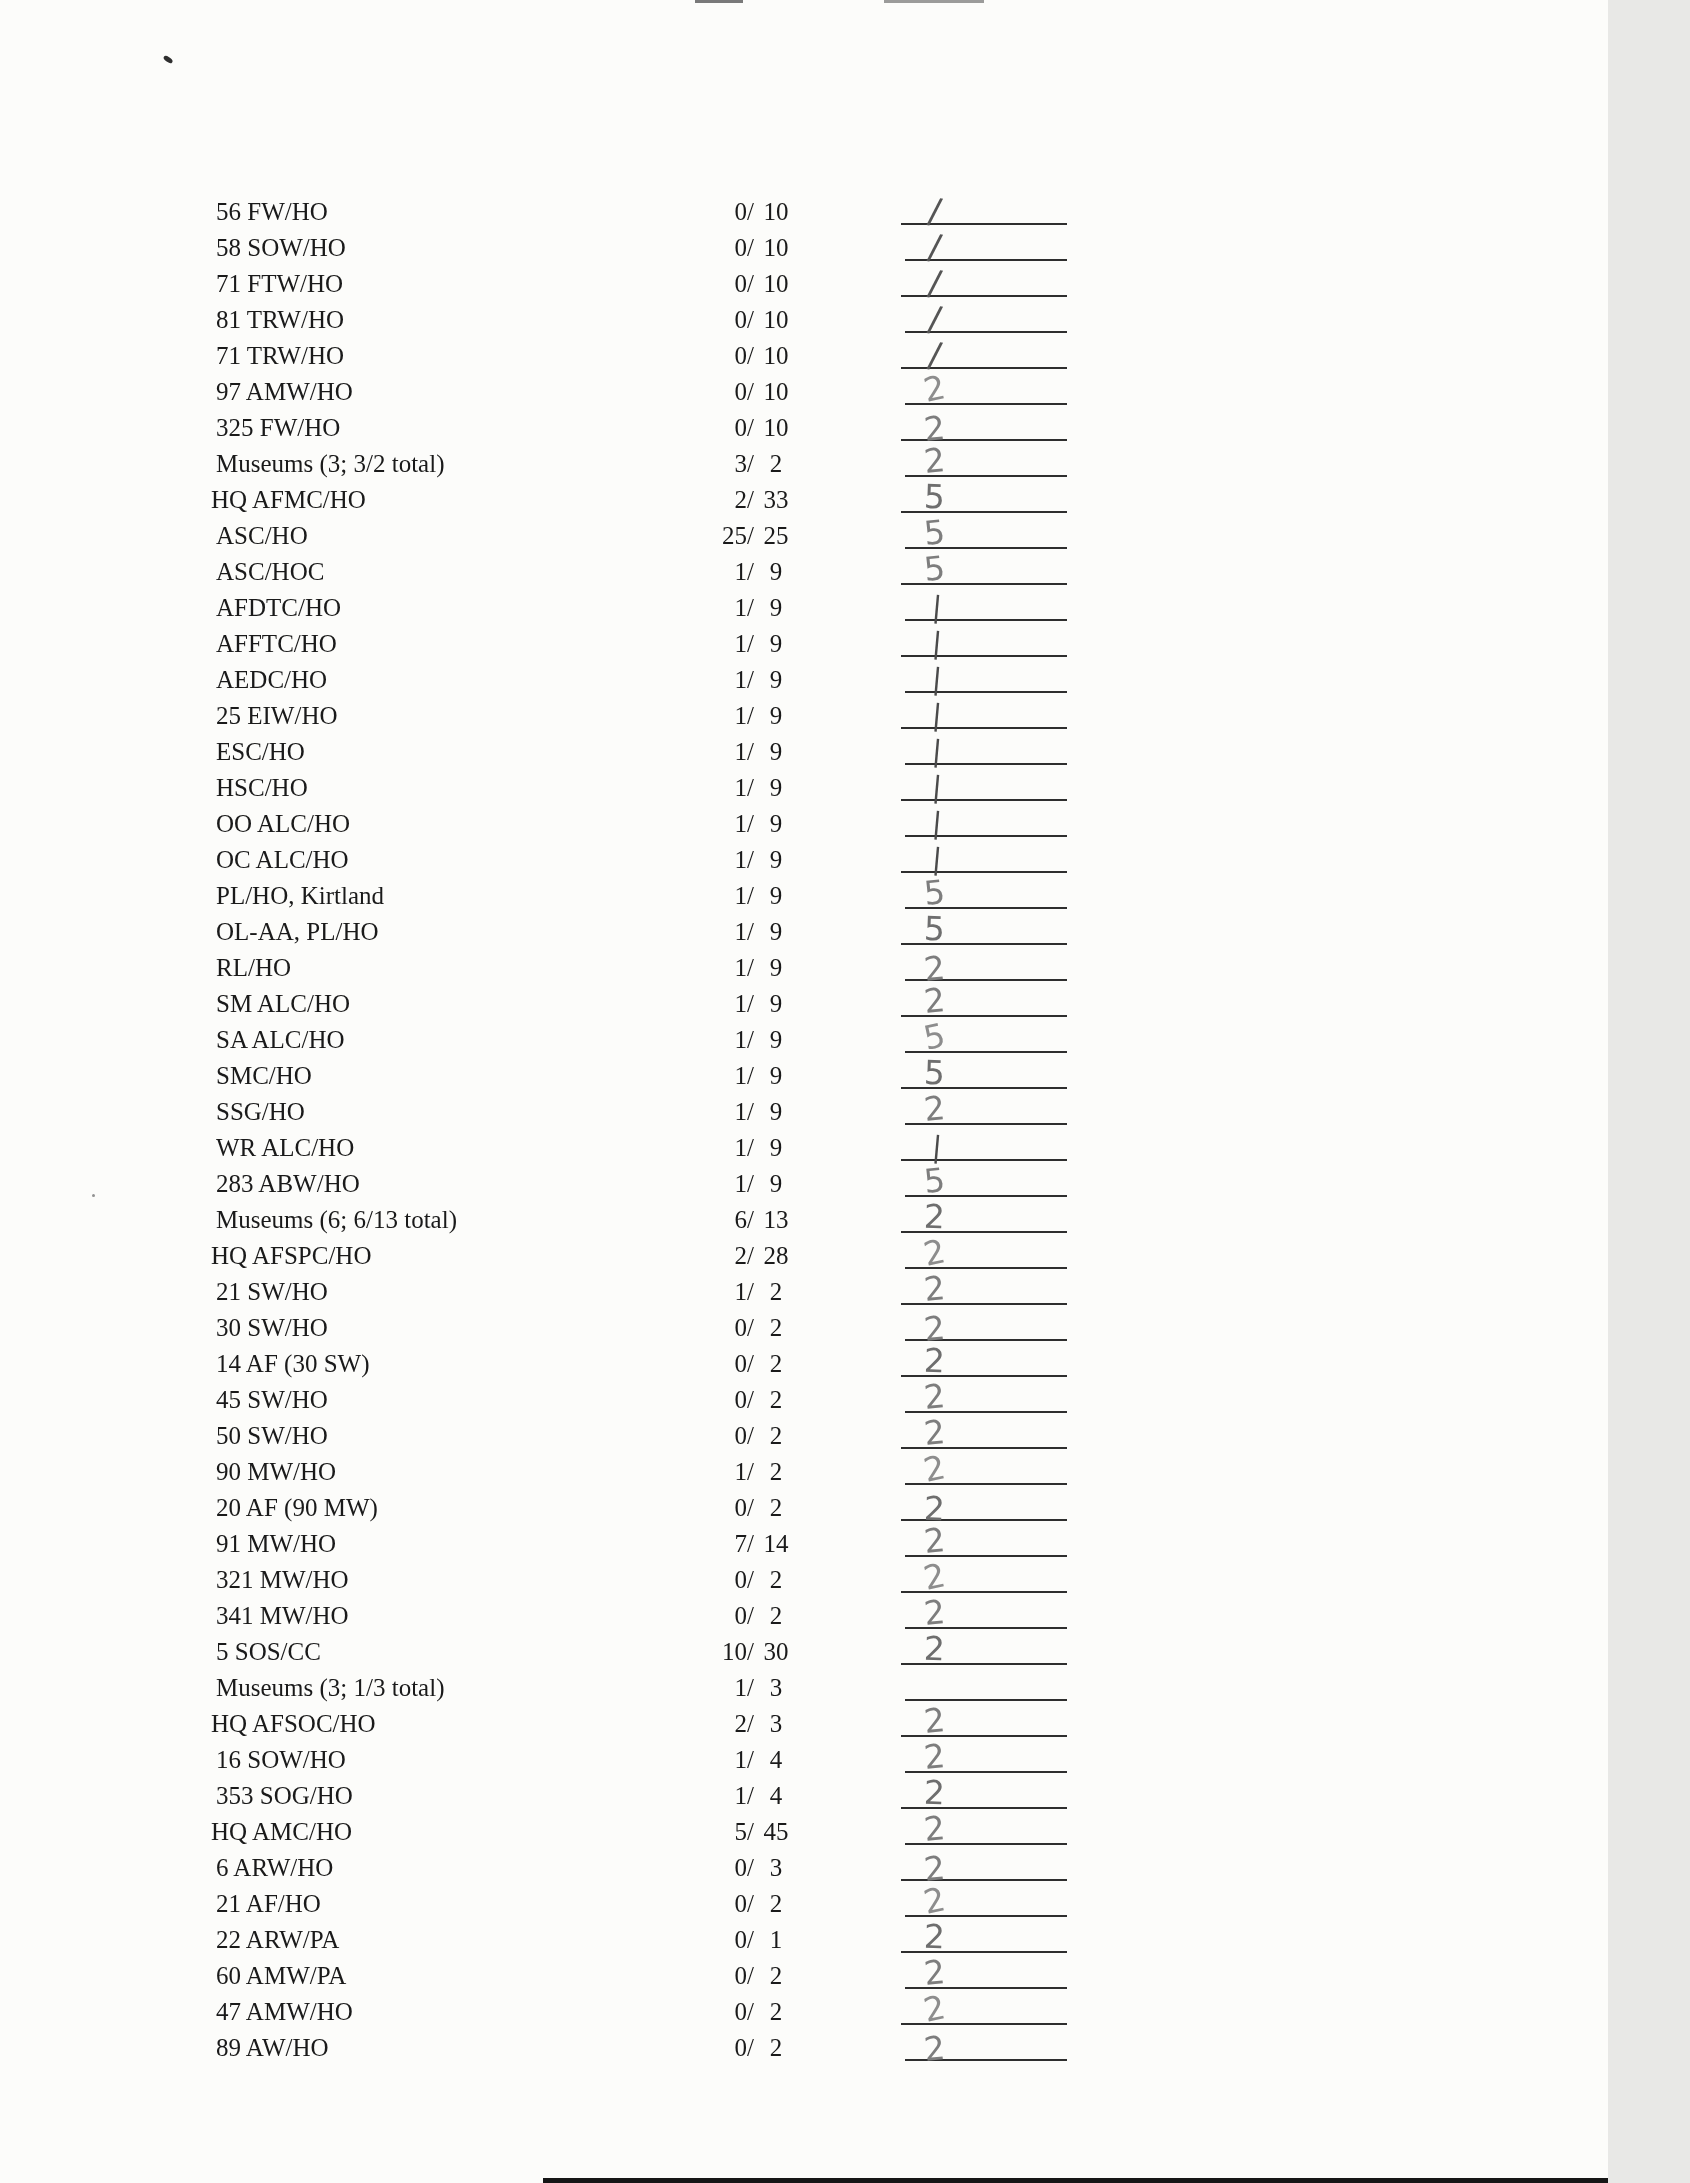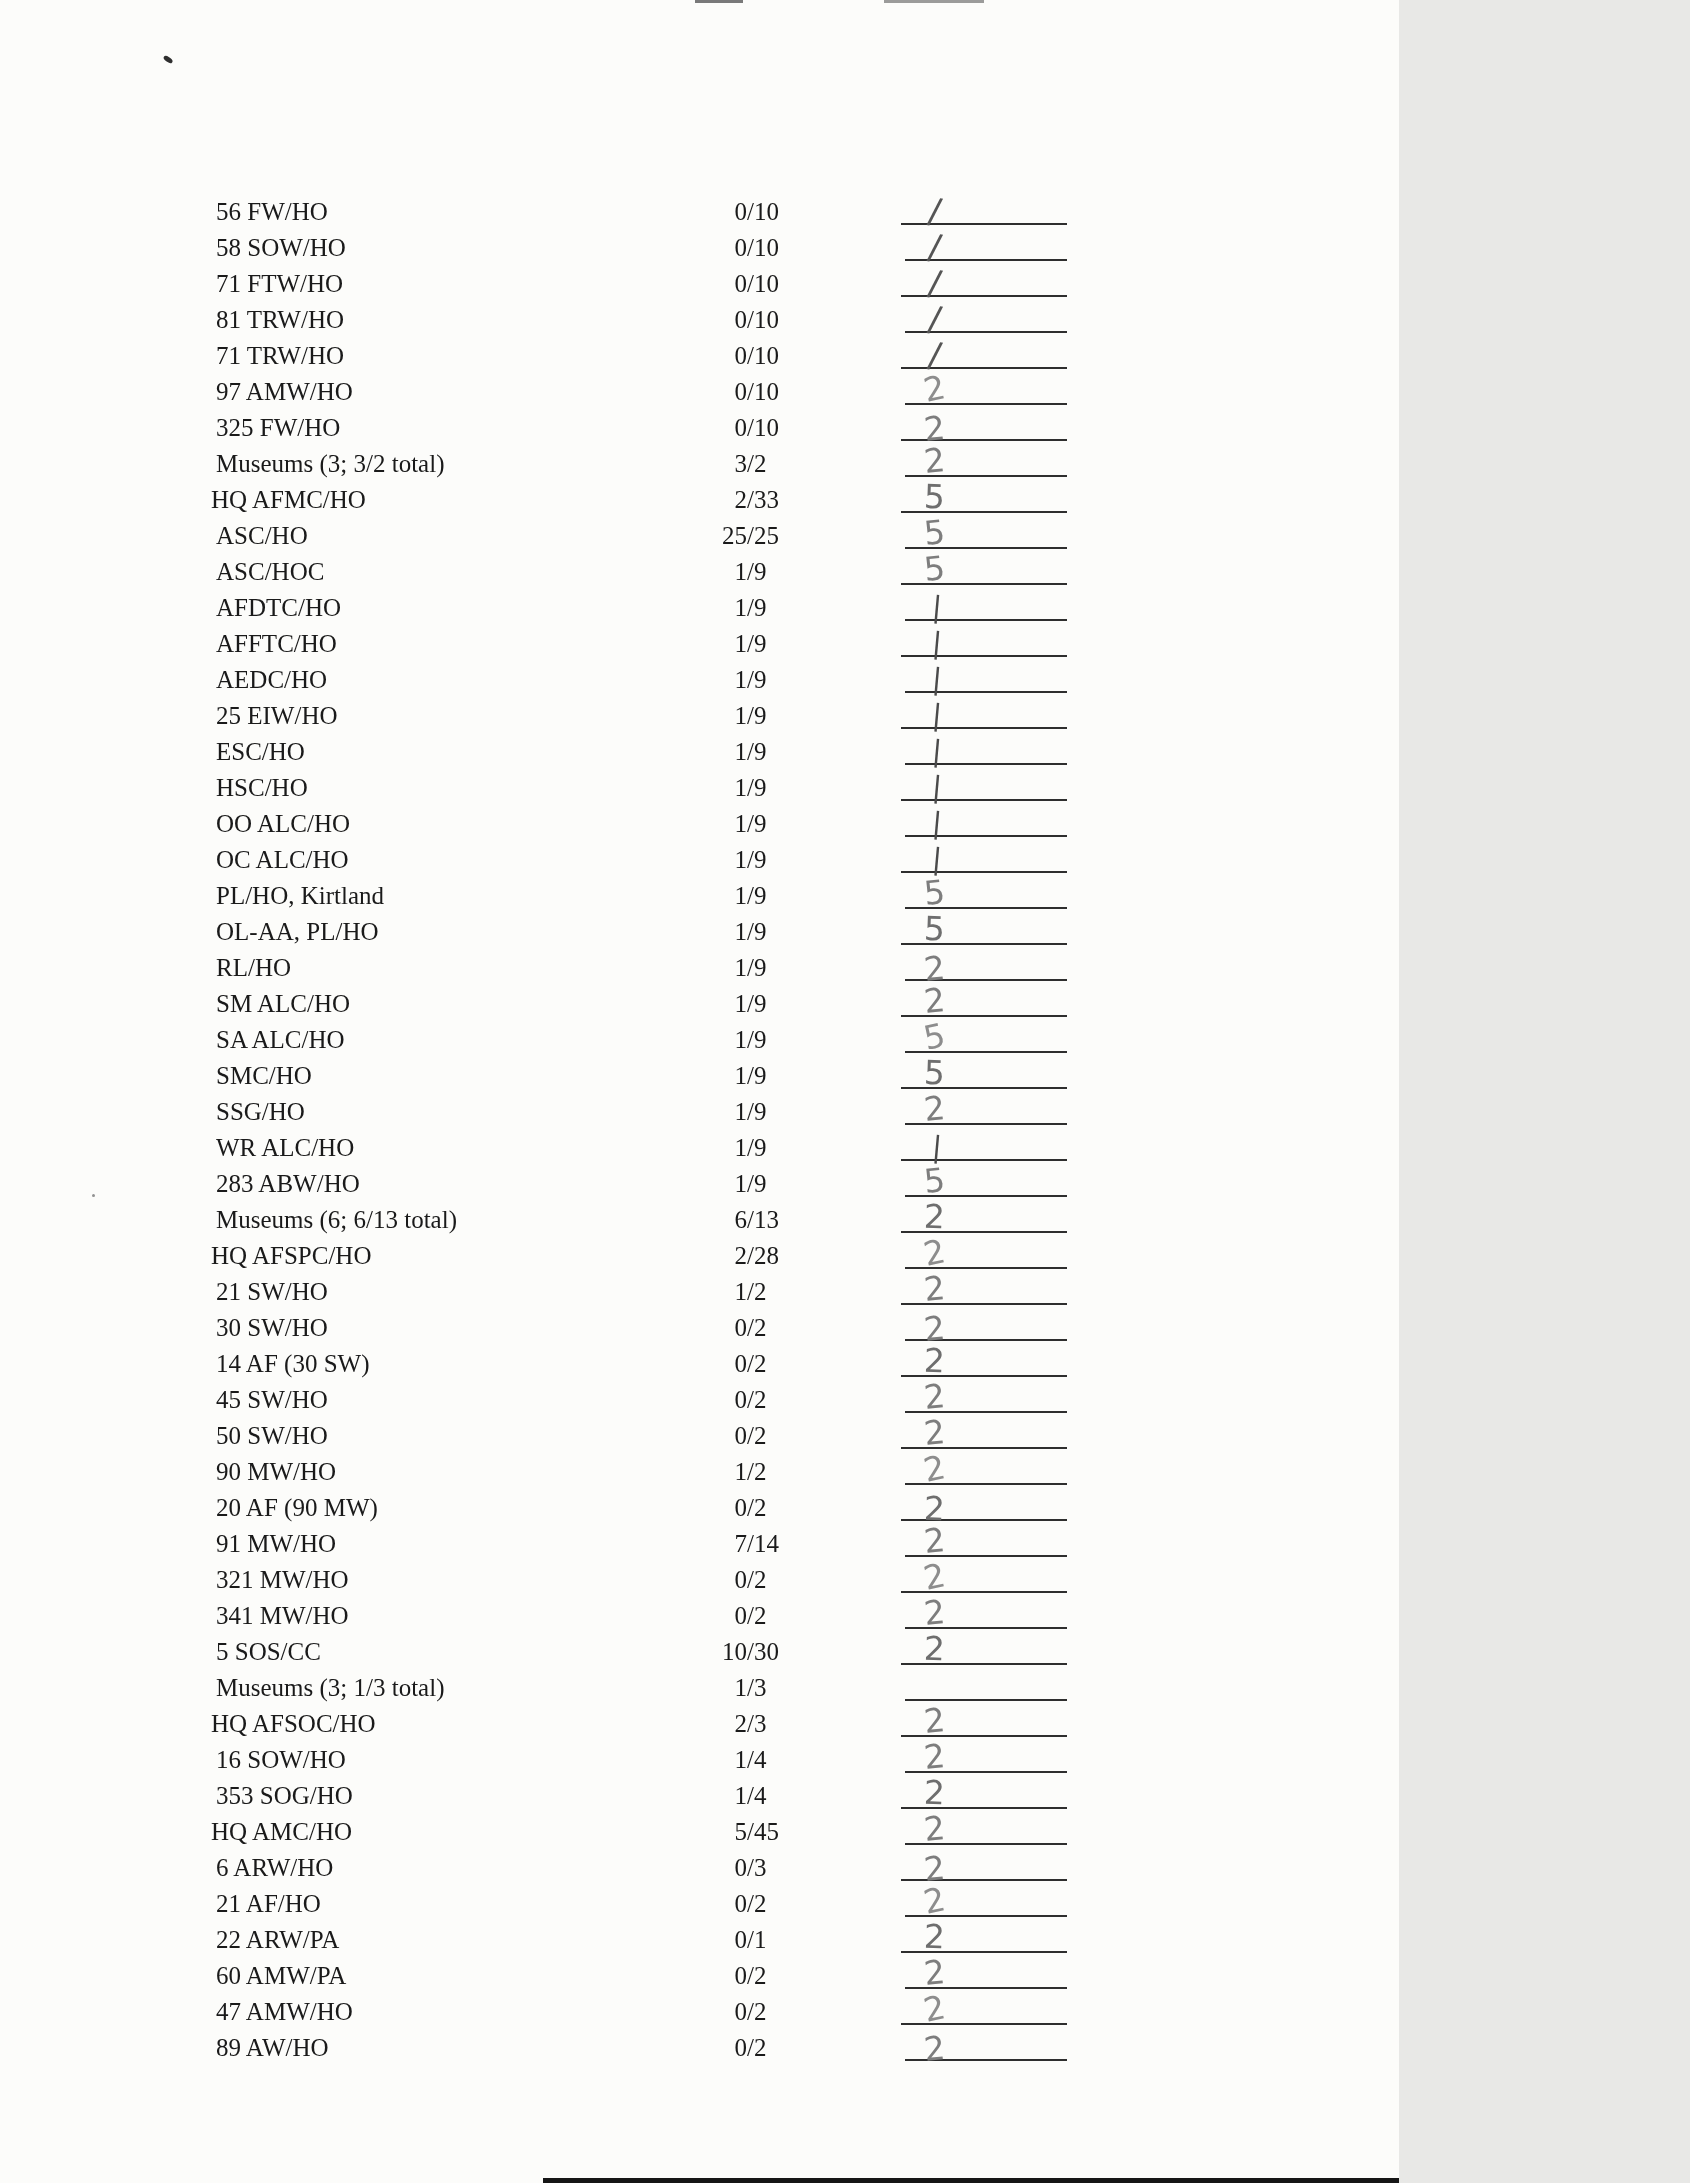--- a/index.html
+++ b/index.html
@@ -1,36 +1,36 @@
 <!DOCTYPE html>
 <html style="font-size:10.6px"><head>
 <meta charset="utf-8">
 <style>
   html,body { margin:0; padding:0; background:#e8e8e6; }
   .page {
     position:relative;
-    width:1399px; height:2183px;
+    width:1608px; height:2183px;
     background:#fcfcfa;
     font-family:"Liberation Serif", serif;
     color:#1a1a1a;
     overflow:hidden;
   }
   .list { position:absolute; top:194px; left:0; width:100%; }
   .row { position:relative; height:36px; line-height:36px; }
   .label {
     position:absolute; left:216px;
     font-size:25px; white-space:pre;
   }
   .row.hq .label { left:211px; }
   .frac {
     position:absolute; left:657px; width:153px;
     font-size:25px; display:flex;
   }
   .num { width:97px; text-align:right; }
-  .den { width:44px; text-align:left; }
+  .den { width:44px; text-align:center; }
   .blank {
     position:absolute; left:901px; top:29px;
     width:166px; height:0;
     border-bottom:2px solid #2e2e2e;
   }
   .row:nth-child(even) .blank { left:905px; width:162px; }
   .mark {
     position:absolute; left:924px; top:-2.7px;
     height:36px; line-height:36px;
     font-size:33px; color:#7d7d7d;

